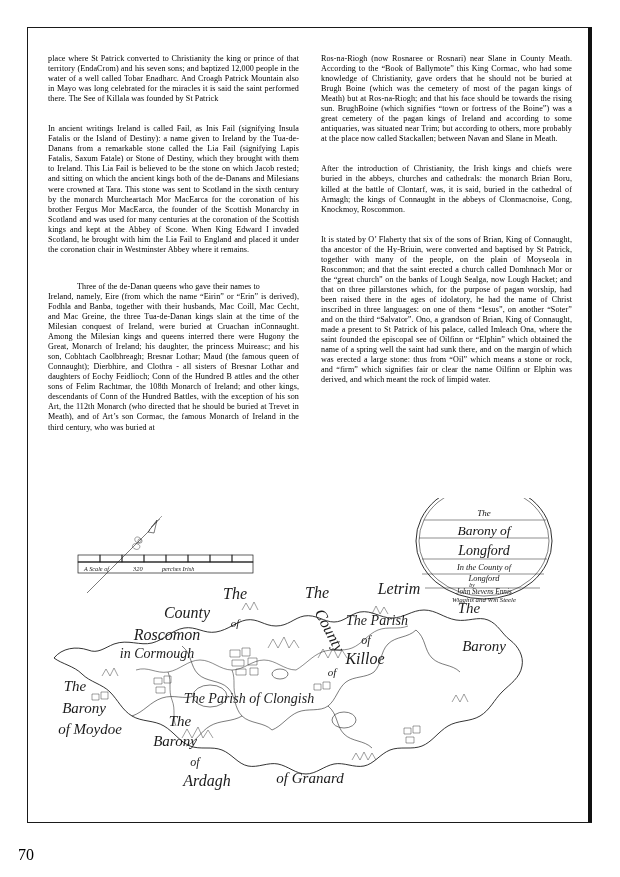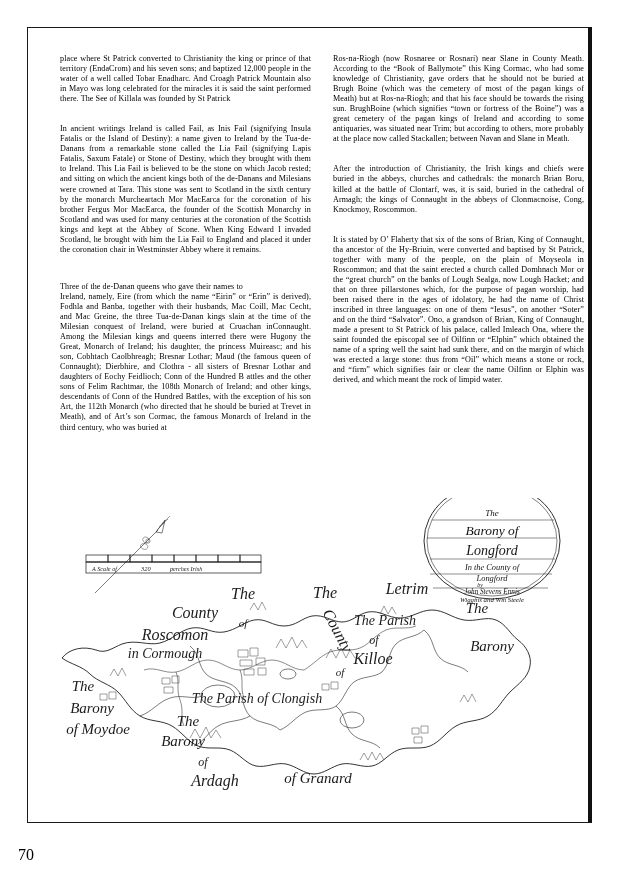--- a/index.html
+++ b/index.html
@@ -42,55 +42,55 @@
   .frame-bottom {
     position: absolute;
     left: 27px; top: 822px;
     width: 565px; height: 1px;
     background: #1a1a1a;
   }
 
   
   .columns {
     position: absolute;
-    left: 60px;
+    left: 48px;
     top: 54px;
     width: 524px;
     display: flex;
     gap: 22px;
   }
   .col {
     width: 251px;
   }
   .col p {
     margin: 0 0 11px 0;
     font-size: 8.1px;
     line-height: 10.05px;
     text-align: justify;
     text-justify: inter-word;
     hyphens: none;
     letter-spacing: 0.01em;
   }
-  .col p.tight { margin-bottom: 0; }
+  .col p.tight { margin-bottom: 0; margin-left: 29px; }
   .spacer-lg { height: 16px; }
   .spacer-md { height: 9px; }
 
   
   .page-number {
     position: absolute;
     left: 18px;
     top: 846px;
     font-size: 16px;
     font-family: "Liberation Serif", serif;
   }
 
   
   #map {
     position: absolute;
-    left: 40px;
+    left: 32px;
     top: 498px;
     width: 540px;
     height: 300px;
   }
   #map svg { display: block; }
 
   .mapfont {
     font-family: "Liberation Serif", "DejaVu Serif", serif;
     font-style: italic;
     fill: #1b1b1b;

